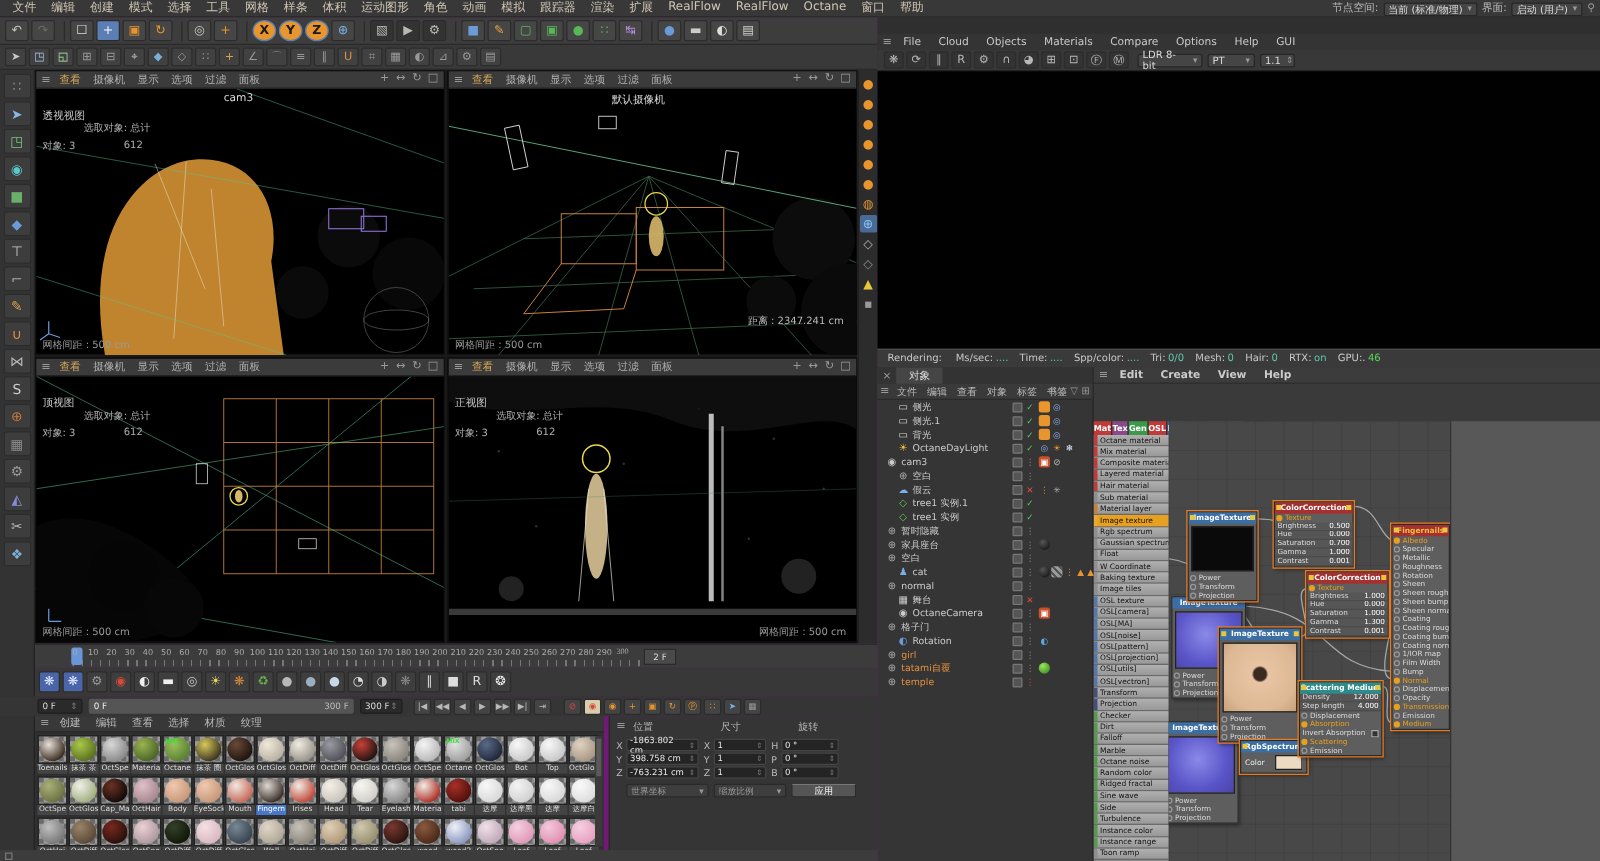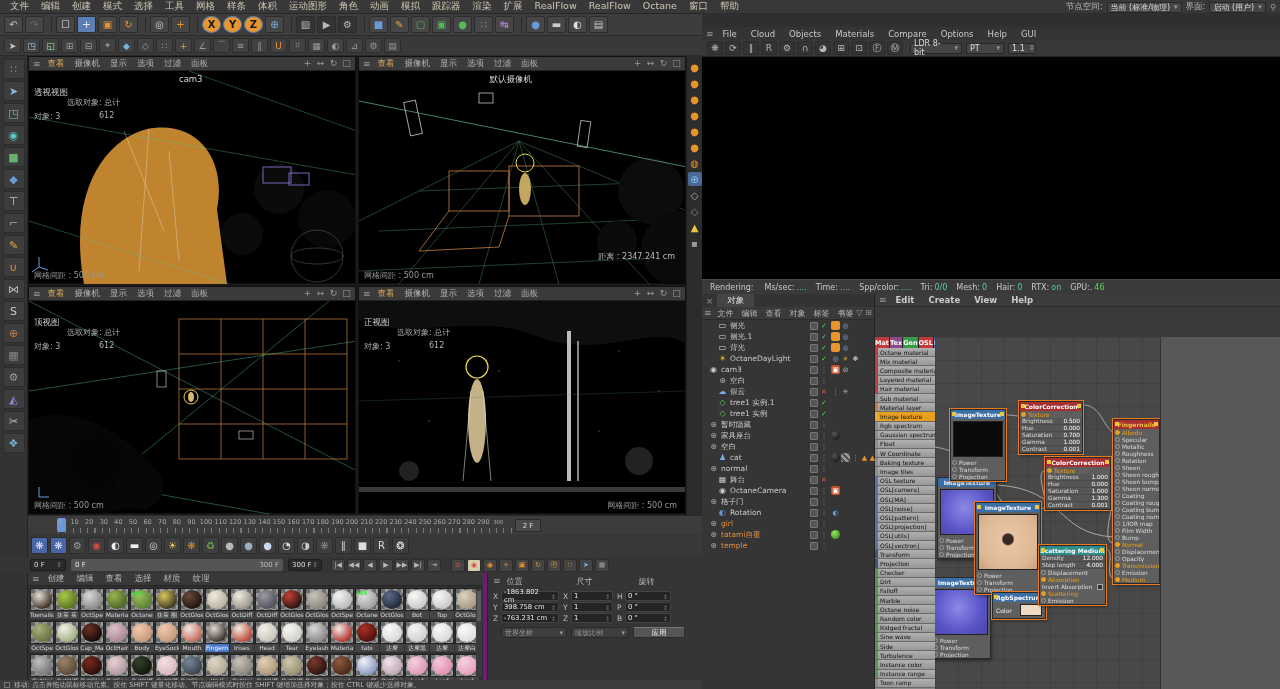--- a/index.html
+++ b/index.html
@@ -1739,16 +1739,15 @@
       <span class="cdd" style="width:58px">
           <span>缩放比例</span>
           <span class="car">▾</span>
         </span>
       <span class="capply" style="width:52px">应用</span>
     </div>
   </div>
 
   <div id="statusbar">
       <span class="bx"></span>
-      <span>移动: 点击并拖动鼠标移动元素。按住 SHIFT 键量化移动。节点编辑模式时按住 SHIFT 键增加选择对象；按住 CTRL 键减少选择对象。</span>
     </div>
 
 </div>
 
 </body></html>

